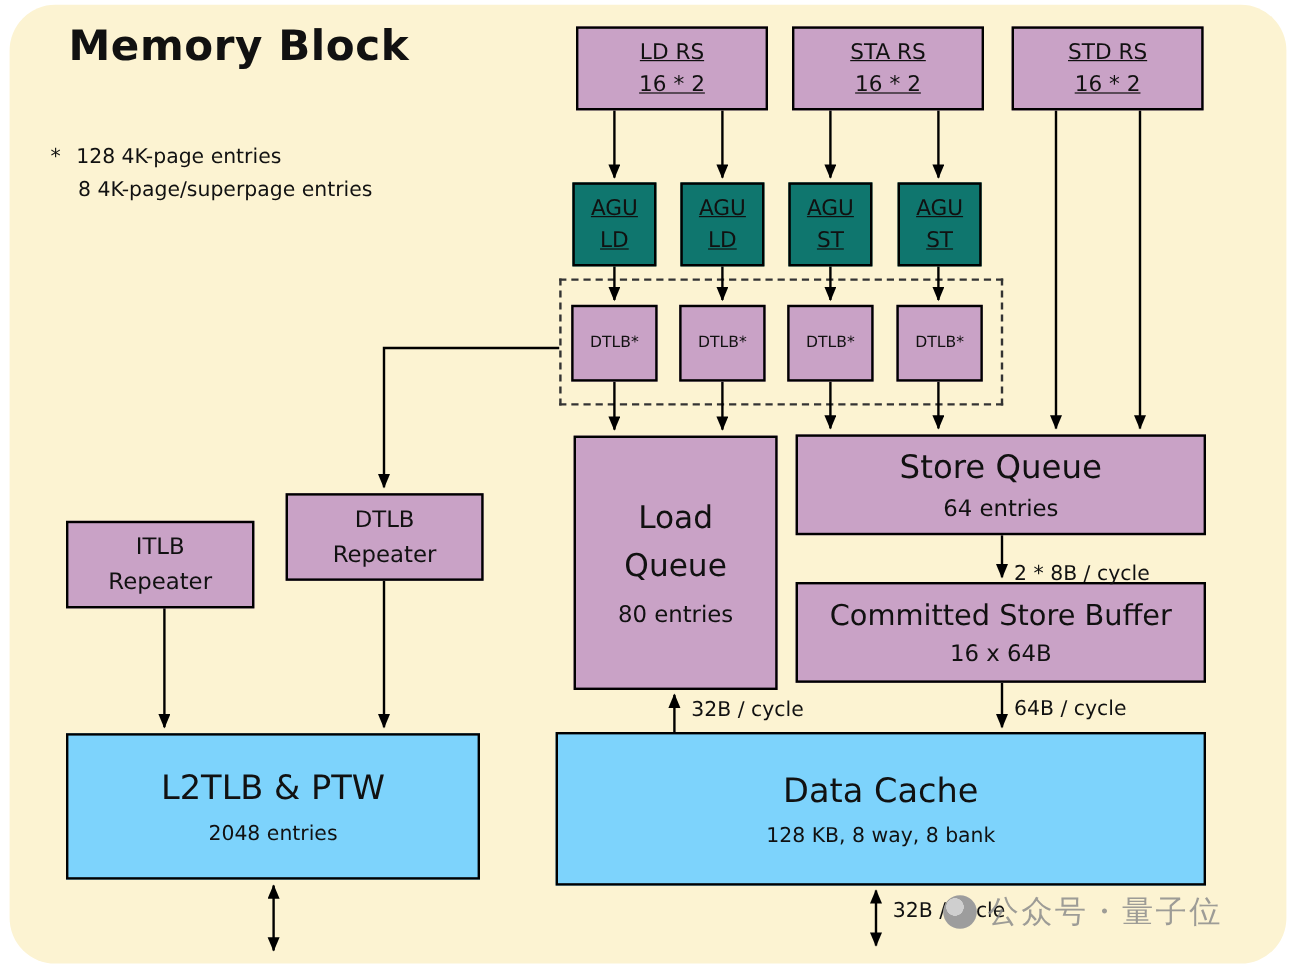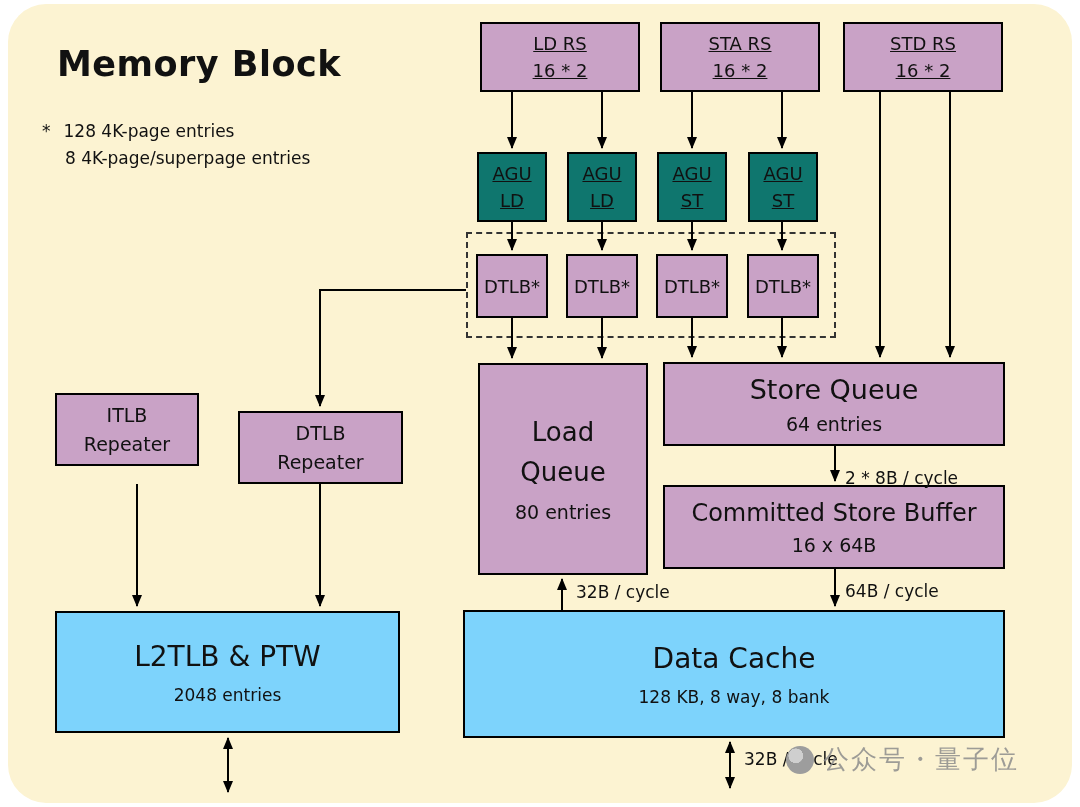--- a/index.html
+++ b/index.html
@@ -14,21 +14,21 @@
   .footnote { font-size:17px; line-height:1.6; }
   .fn-row { display:flex; gap:13px; }
   .fn-indent { margin-left:23px; }
   .box { position:absolute; z-index:3; border:2px solid #000; display:flex;
     flex-direction:column; align-items:center; justify-content:center;
     text-align:center; line-height:1.5; }
   .purple { background:#C9A2C6; }
   .blue   { background:#0f766e; }
   .orange { background:#7dd3fc; }
   .f18 { font-size:18px;text-decoration:underline; }
-  .f17 { font-size:18px; }
+  .f17 { font-size:13px; }
   .f19 { font-size:19px; }
   .big26 { font-size:26px; line-height:1.55; }
   .big27 { font-size:27px; }
   .big24 { font-size:24px; }
   .big28 { font-size:28px; }
   .sub19 { font-size:19px; }
   .sub20 { font-size:17px; }
   .gap6 > * + * { margin-top:5px; }
   .dashed-group { position:absolute; z-index:1; border:2px dashed #333; }
   .flow-label { position:absolute; z-index:3; font-size:17px; }
@@ -82,21 +82,21 @@
 
       <line x1="835" y1="569" x2="835" y2="606" marker-end="url(#ah)"></line>
 
       <line x1="562" y1="610" x2="562" y2="579" marker-end="url(#ah)"></line>
 
       <line x1="228" y1="738" x2="228" y2="792" marker-start="url(#ah)" marker-end="url(#ah)"></line>
       <line x1="730" y1="742" x2="730" y2="788" marker-start="url(#ah)" marker-end="url(#ah)"></line>
     </g>
   </svg>
 
-  <div class="abs title" style="left:57px;top:44px">Memory Block</div>
+  <div class="abs title" style="left:57px;top:19px">Memory Block</div>
 
   <div class="abs footnote" style="left:42px;top:118px">
     <div class="fn-row">
       <span>*</span>
       <span>128 4K-page entries</span>
     </div>
     <div class="fn-row fn-indent">
       <span>8 4K-page/superpage entries</span>
     </div>
   </div>
@@ -137,21 +137,21 @@
   <div class="box purple f17" style="left:566px;top:254px;width:72px;height:64px">
     <div>DTLB*</div>
   </div>
   <div class="box purple f17" style="left:656px;top:254px;width:72px;height:64px">
     <div>DTLB*</div>
   </div>
   <div class="box purple f17" style="left:747px;top:254px;width:72px;height:64px">
     <div>DTLB*</div>
   </div>
 
-  <div class="box purple f19" style="left:55px;top:393px;width:144px;height:73px">
+  <div class="box purple f19" style="left:55px;top:434px;width:157px;height:73px">
     <div>ITLB</div>
     <div>Repeater</div>
   </div>
   <div class="box purple f19" style="left:238px;top:411px;width:165px;height:73px">
     <div>DTLB</div>
     <div>Repeater</div>
   </div>
 
   <div class="box purple gap6" style="left:478px;top:363px;width:170px;height:212px">
     <div class="big26" style="max-width:112px">Load Queue</div>

